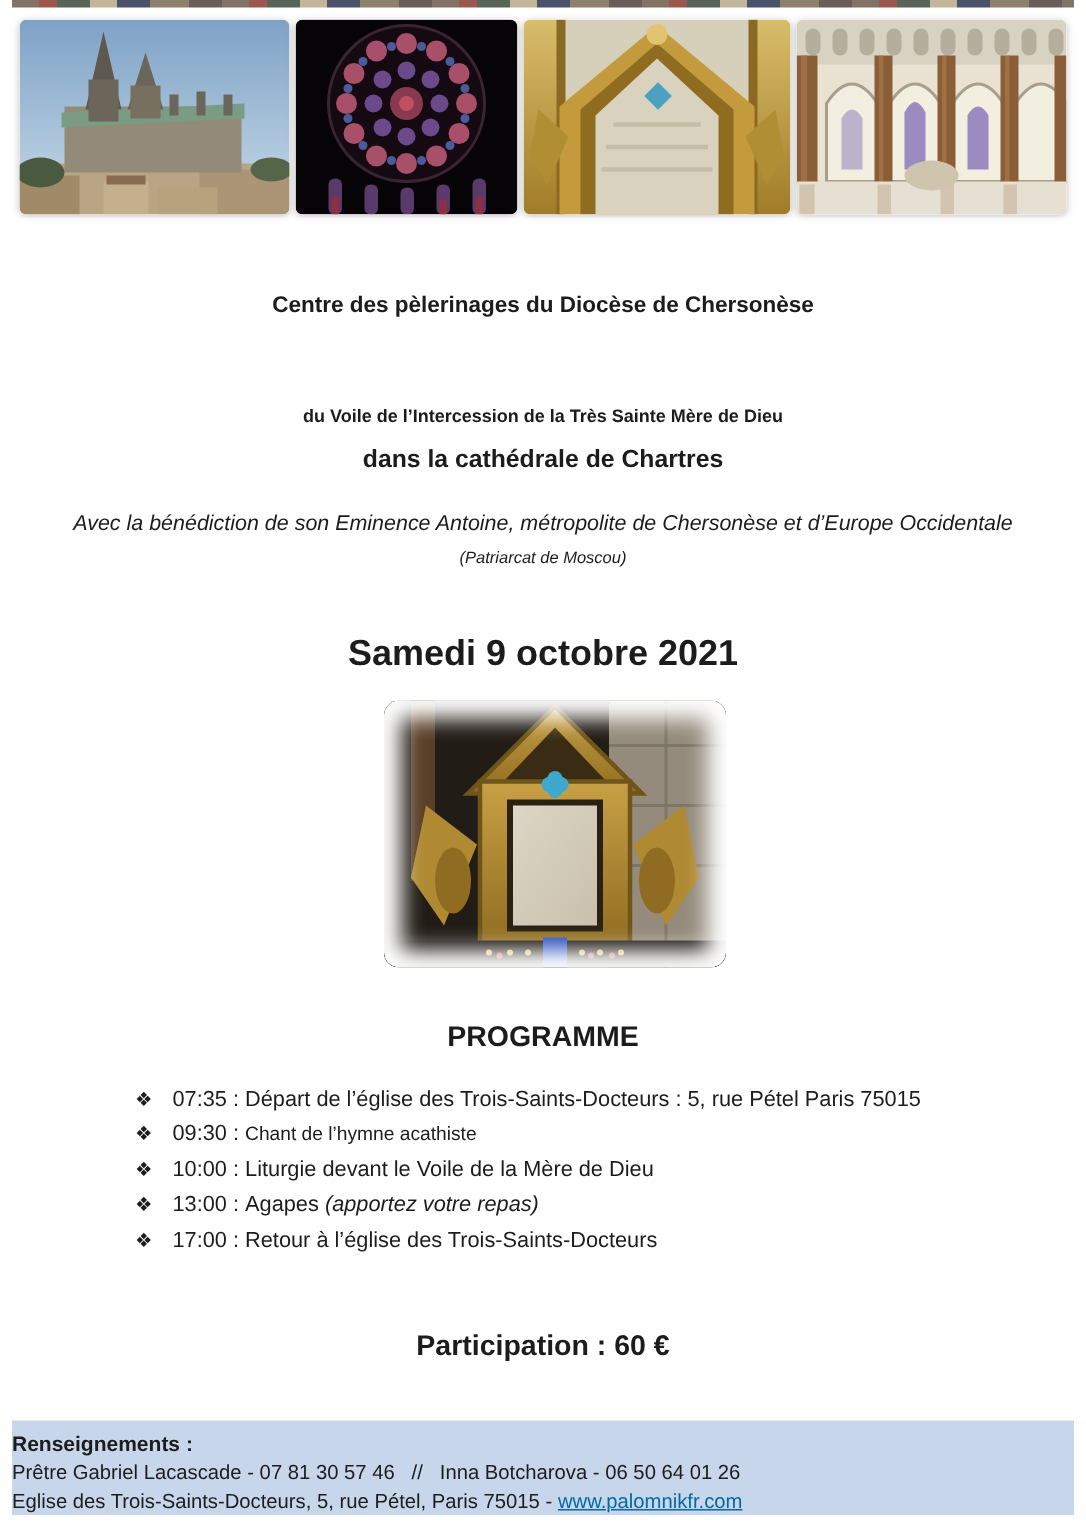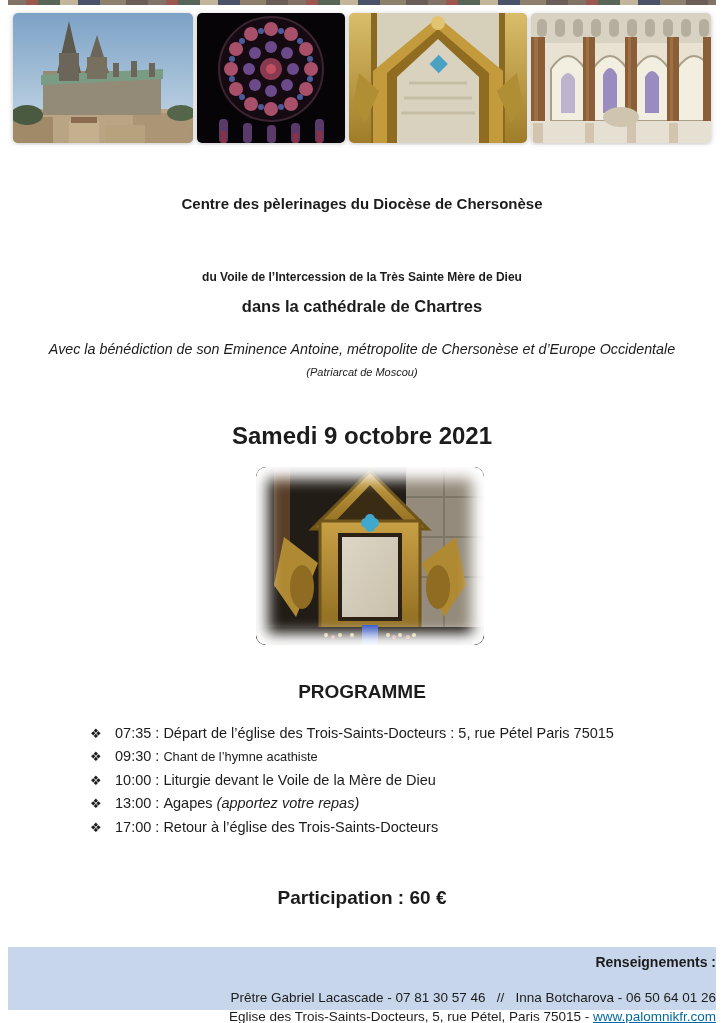--- a/index.html
+++ b/index.html
@@ -42,23 +42,23 @@
                 box-shadow:inset 0 0 14px 12px #fff; pointer-events:none; }
   
   .plist{ position:absolute; top:725px; left:90px; }
   .pitem{ height:23.4px; display:flex; align-items:baseline; font-size:14.5px; }
   .pitem .bullet{ width:15px; margin-right:10px; font-size:13px; }
   .pitem .small{ font-size:12.8px; }
   .pitem .it{ font-style:italic; }
   .pitem span{ white-space:pre; }
   
   .footer{ position:absolute; top:947px; left:8px; right:8px; height:63px;
-           background:#c7d6ea; text-align:right; font-size:13.5px;padding-left:24px; }
+           background:#c7d6ea; text-align:left; font-size:13.5px; }
   .footer .f1{ margin-top:6px; font-weight:bold; font-size:14px; line-height:19px; }
-  .footer .f2{ line-height:19px; white-space:pre;margin-top:16px; }
+  .footer .f2{ line-height:19px; white-space:pre; }
   .footer .f3{ line-height:19px; }
   .footer a{ color:#0369a1; text-decoration:underline; }
 </style>
 </head>
 <body>
 
 <div class="page">
 
   <div class="top-strip"></div>
 

